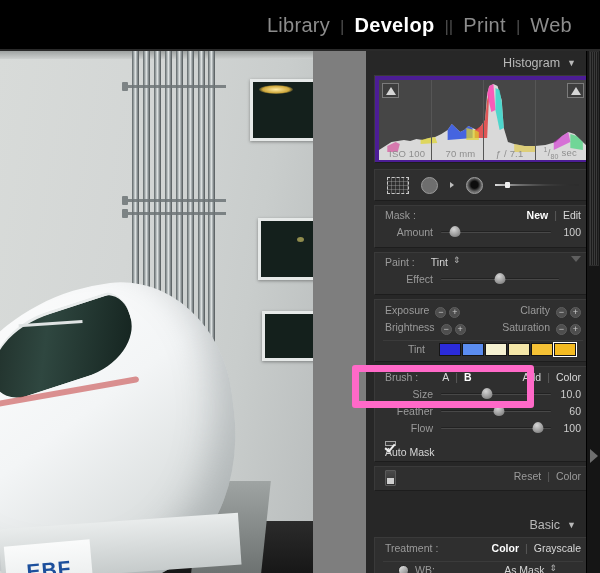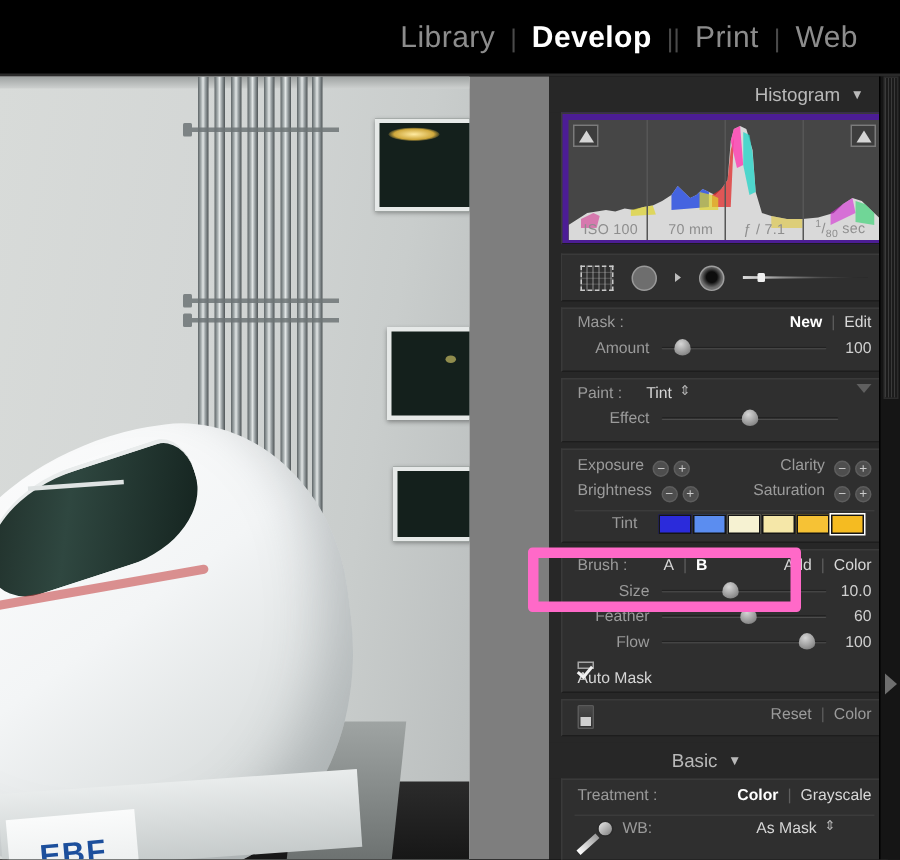--- a/index.html
+++ b/index.html
@@ -559,21 +559,21 @@
     <div class="box" style="margin-top:4px; padding:3px 0;">
       <div class="row">
         <span class="switch"></span>
         <span style="flex:1"></span>
         <span class="lbl">Reset</span>
         <span class="vsep">|</span>
         <span class="lbl">Color</span>
       </div>
     </div>
 
-    <div class="panel-header" style="margin-top:4px;justify-content:center;">
+    <div class="panel-header" style="margin-top:22px;">
       <span>Basic</span>
       <span class="tri">▼</span>
     </div>
     <div class="box" style="padding:4px 0;">
       <div class="row">
         <span class="lbl">Treatment :</span>
         <span style="flex:1"></span>
         <span class="link on">Color</span>
         <span class="vsep">|</span>
         <span class="link">Grayscale</span>

